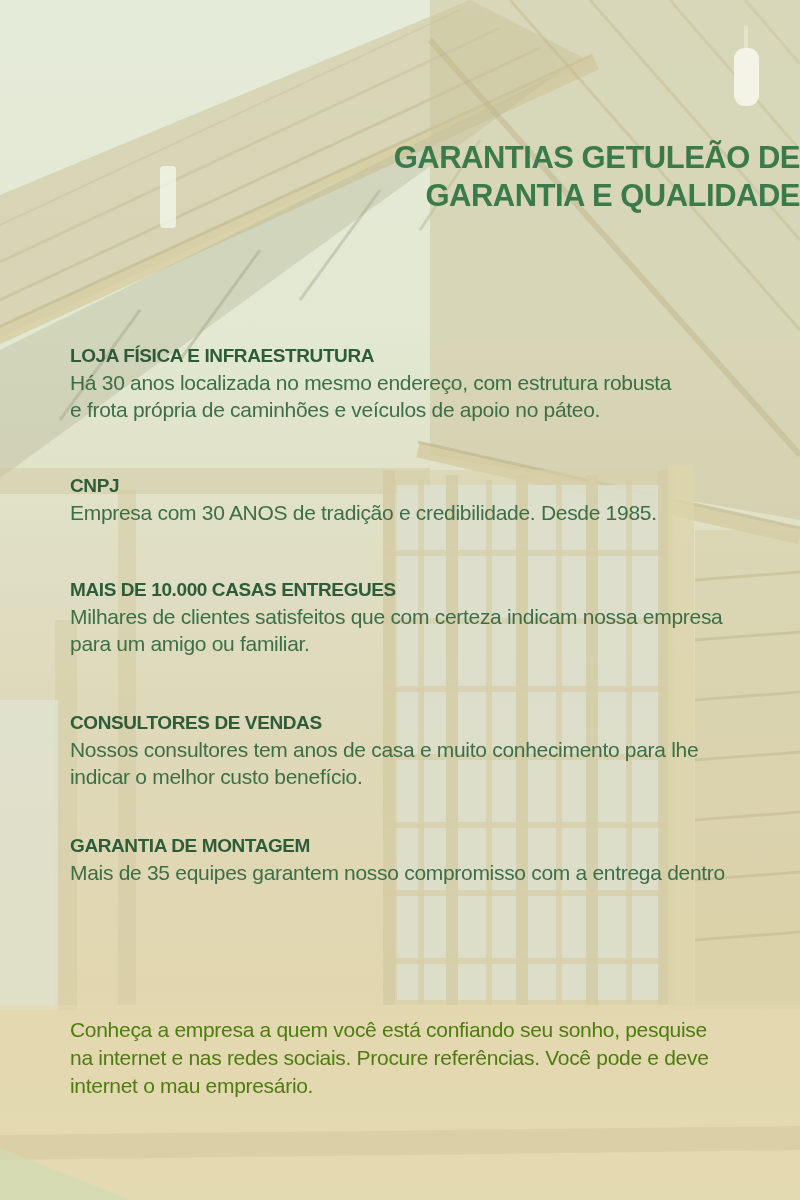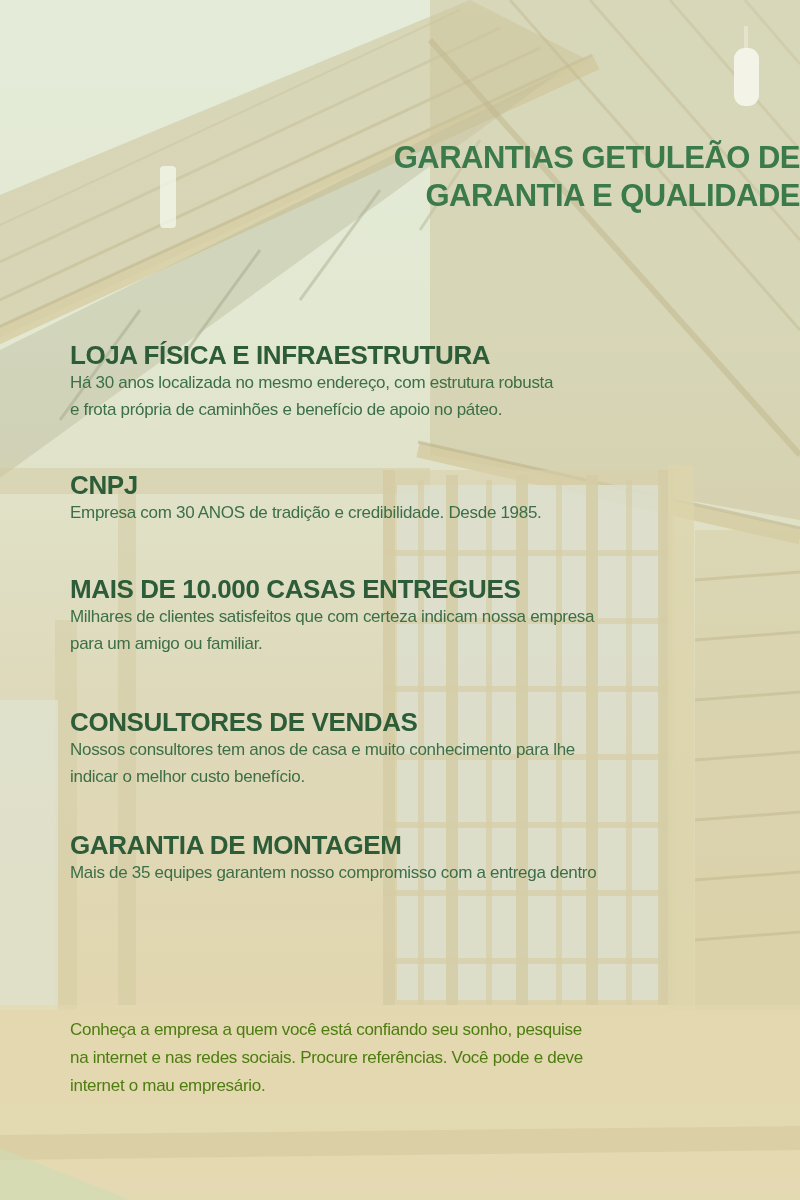--- a/index.html
+++ b/index.html
@@ -16,26 +16,26 @@
   .title {
     position: absolute; top: 139px; left: 0; width: 100%;
     text-align: right;
     color: #3b7a4b; font-size: 31px; font-weight: bold;
     line-height: 38px; letter-spacing: -0.5px;
   }
   .title .tline { white-space: nowrap; }
 
   .section { position: absolute; left: 70px; }
   .sec-heading {
-    margin: 0; font-size: 26px; font-weight: bold;
+    margin: 0; font-size: 19px; font-weight: bold;
     color: #2d5c39; line-height: 27px; letter-spacing: -0.4px;
     white-space: nowrap;
   }
   .sec-line {
-    font-size: 17px; color: #3c6f47; line-height: 27px;
+    font-size: 21px; color: #3c6f47; line-height: 27px;
     letter-spacing: -0.3px; white-space: nowrap;
   }
 
   .footer { position: absolute; left: 70px; top: 1016px; }
   .footer .sec-line { color: #4d7c0f; line-height: 28px; }
 
   .s1 { top: 342px; }
   .s2 { top: 472px; }
   .s3 { top: 576px; }
   .s4 { top: 709px; }
@@ -135,21 +135,21 @@
 <div class="content">
 
   <div class="title">
     <div class="tline">GARANTIAS GETULEÃO DE</div>
     <div class="tline">GARANTIA E QUALIDADE</div>
   </div>
 
   <div class="section s1">
     <h2 class="sec-heading">LOJA FÍSICA E INFRAESTRUTURA</h2>
     <div class="sec-line">Há 30 anos localizada no mesmo endereço, com estrutura robusta</div>
-    <div class="sec-line">e frota própria de caminhões e benefício de apoio no páteo.</div>
+    <div class="sec-line">e frota própria de caminhões e veículos de apoio no páteo.</div>
   </div>
 
   <div class="section s2">
     <h2 class="sec-heading">CNPJ</h2>
     <div class="sec-line">Empresa com 30 ANOS de tradição e credibilidade. Desde 1985.</div>
   </div>
 
   <div class="section s3">
     <h2 class="sec-heading">MAIS DE 10.000 CASAS ENTREGUES</h2>
     <div class="sec-line">Milhares de clientes satisfeitos que com certeza indicam nossa empresa</div>

